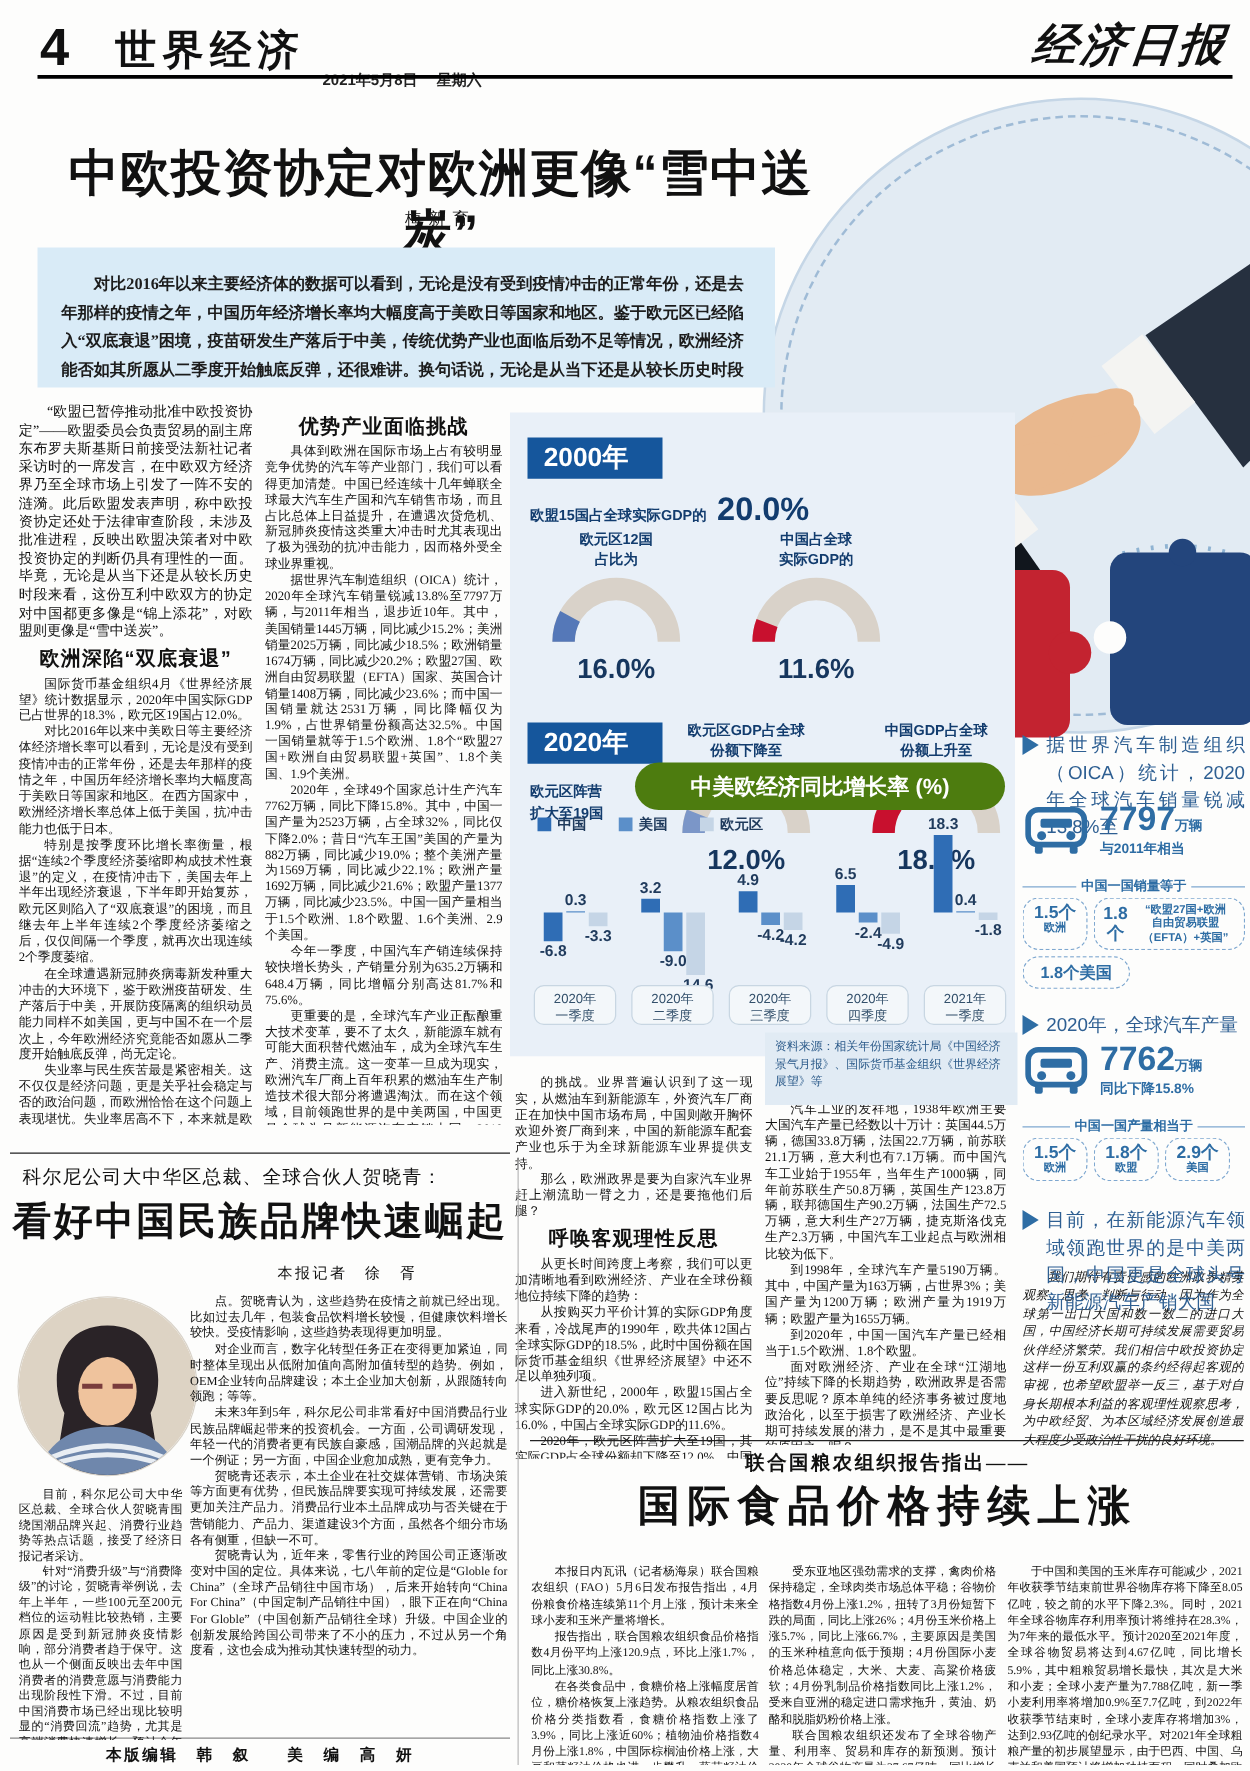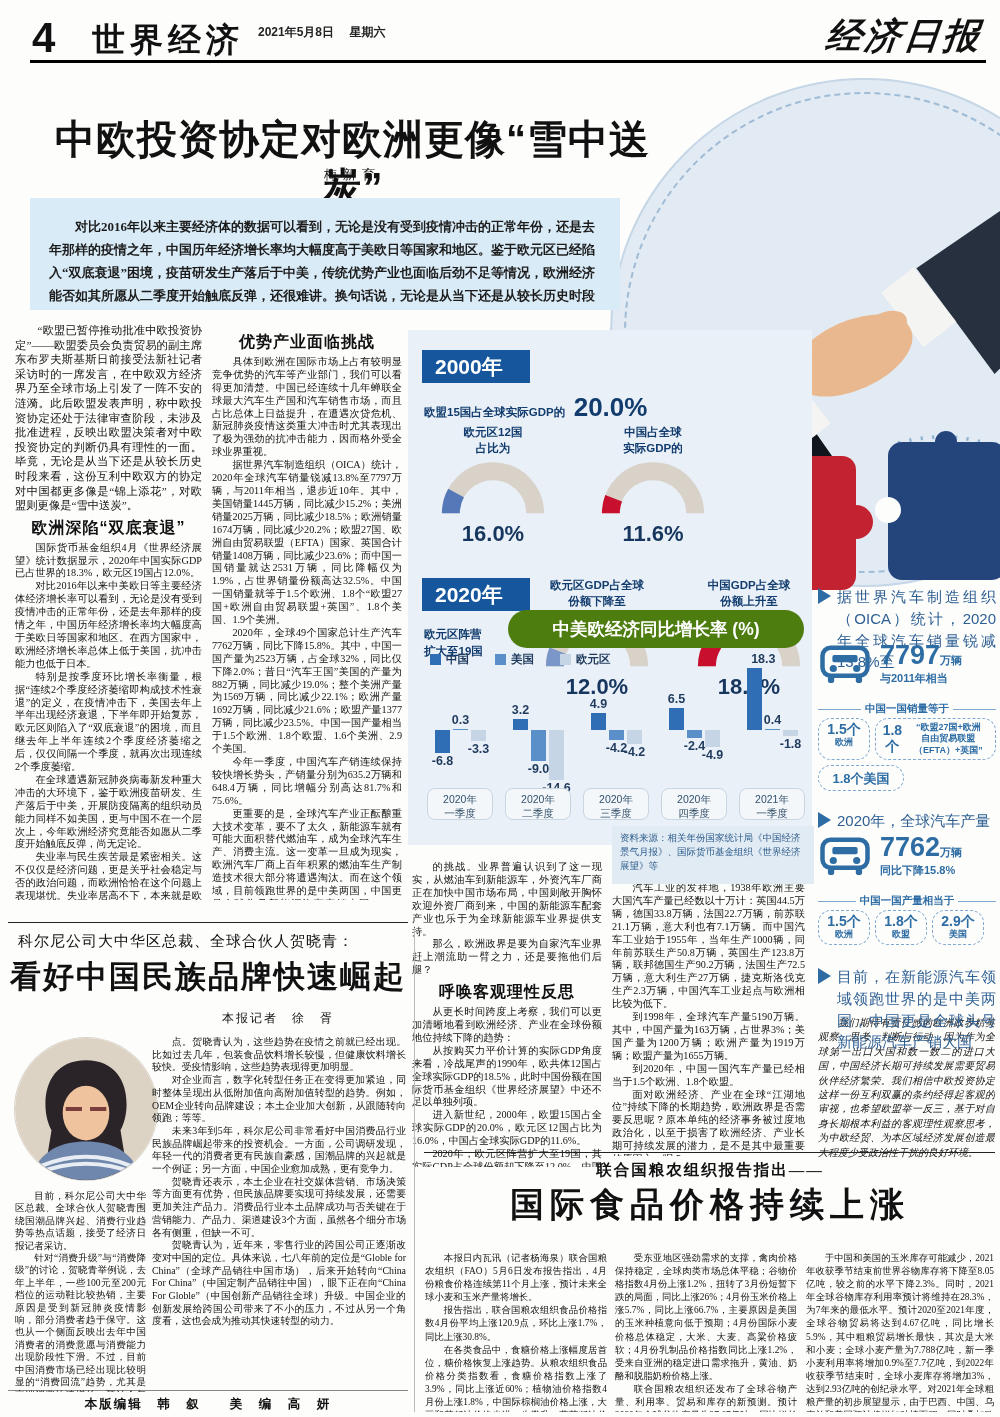--- a/index.html
+++ b/index.html
@@ -2,21 +2,21 @@
 <html><head>
 <meta charset="utf-8">
 <style>
   html,body{margin:0;padding:0;background:#e8e8e8;}
   .page{position:relative;width:1000px;height:1417px;margin:0 auto;background:#fdfdfc;overflow:hidden;
         font-family:"Liberation Serif","DejaVu Serif",serif;color:#111;}
   .abs{position:absolute;}
   
   .page-num{left:32px;top:14px;font-size:42px;font-weight:900;font-family:"Liberation Sans",sans-serif;}
   .section-title{left:92px;top:18px;font-size:33px;font-weight:900;font-family:"Liberation Sans",sans-serif;letter-spacing:5px;}
-  .dateline{left:258px;top:24px;font-size:12px;font-weight:700;font-family:"Liberation Sans",sans-serif;color:#222;}
+  .dateline{left:258px;top:56px;font-size:12px;font-weight:700;font-family:"Liberation Sans",sans-serif;color:#222;}
   .masthead{right:18px;top:12px;font-size:36px;font-weight:900;font-style:italic;letter-spacing:3px;transform:skewX(-6deg);}
   .header-rule{left:30px;top:60px;width:956px;height:3px;background:#000;}
   
   .main-headline{left:25px;top:88px;width:655px;text-align:center;font-size:40px;line-height:1.2;
                  font-weight:900;font-family:"Liberation Sans",sans-serif;letter-spacing:1px;}
   .main-byline{left:25px;top:166px;width:655px;text-align:center;font-size:13px;letter-spacing:6px;}
   .lede-box{left:30px;top:198px;width:552px;height:78px;background:#d9ebf7;padding:17px 19px;
             font-size:13px;line-height:23px;text-indent:2em;font-weight:600;color:#1c1c1c;overflow:hidden;}
   .news-col{font-size:10.2px;line-height:12.9px;text-align:justify;overflow:hidden;}
   .news-col p{margin:0;text-indent:2em;}
@@ -290,21 +290,21 @@
 三季度</div>
         <div class="bar" style="left: 260.5px; width: 15px; background: rgb(47, 109, 181); height: 22.1px; top: 377.9px;"></div>
         <div class="bar-label" style="left: 247.5px; width: 42px; top: 361.9px;">6.5</div>
         <div class="bar" style="left: 278.5px; width: 15px; background: rgb(91, 143, 201); height: 8.16px; top: 400px;"></div>
         <div class="bar-label" style="left: 265.5px; width: 42px; top: 409.16px;">-2.4</div>
         <div class="bar" style="left: 296.5px; width: 15px; background: rgb(197, 213, 230); height: 16.66px; top: 400px;"></div>
         <div class="bar-label" style="left: 283.5px; width: 42px; top: 417.66px;">-4.9</div>
         <div class="q-label" style="left: 253px;">2020年
 四季度</div>
         <div class="bar" style="left: 338.5px; width: 15px; background: rgb(47, 109, 181); height: 62.22px; top: 337.78px;"></div>
-        <div class="bar-label" style="left: 325.5px; width: 42px; top: 321.78px; text-align: right;">18.3</div>
+        <div class="bar-label" style="left: 325.5px; width: 42px; top: 321.78px;">18.3</div>
         <div class="bar" style="left: 356.5px; width: 15px; background: rgb(91, 143, 201); height: 1.36px; top: 398.64px;"></div>
         <div class="bar-label" style="left: 343.5px; width: 42px; top: 382.64px;">0.4</div>
         <div class="bar" style="left: 374.5px; width: 15px; background: rgb(197, 213, 230); height: 6.12px; top: 400px;"></div>
         <div class="bar-label" style="left: 361.5px; width: 42px; top: 407.12px;">-1.8</div>
         <div class="q-label" style="left: 331px;">2021年
 一季度</div>
       </div>
   </div>
   <div class="abs source-box">资料来源：相关年份国家统计局《中国经济景气月报》、国际货币基金组织《世界经济展望》等</div>
 

